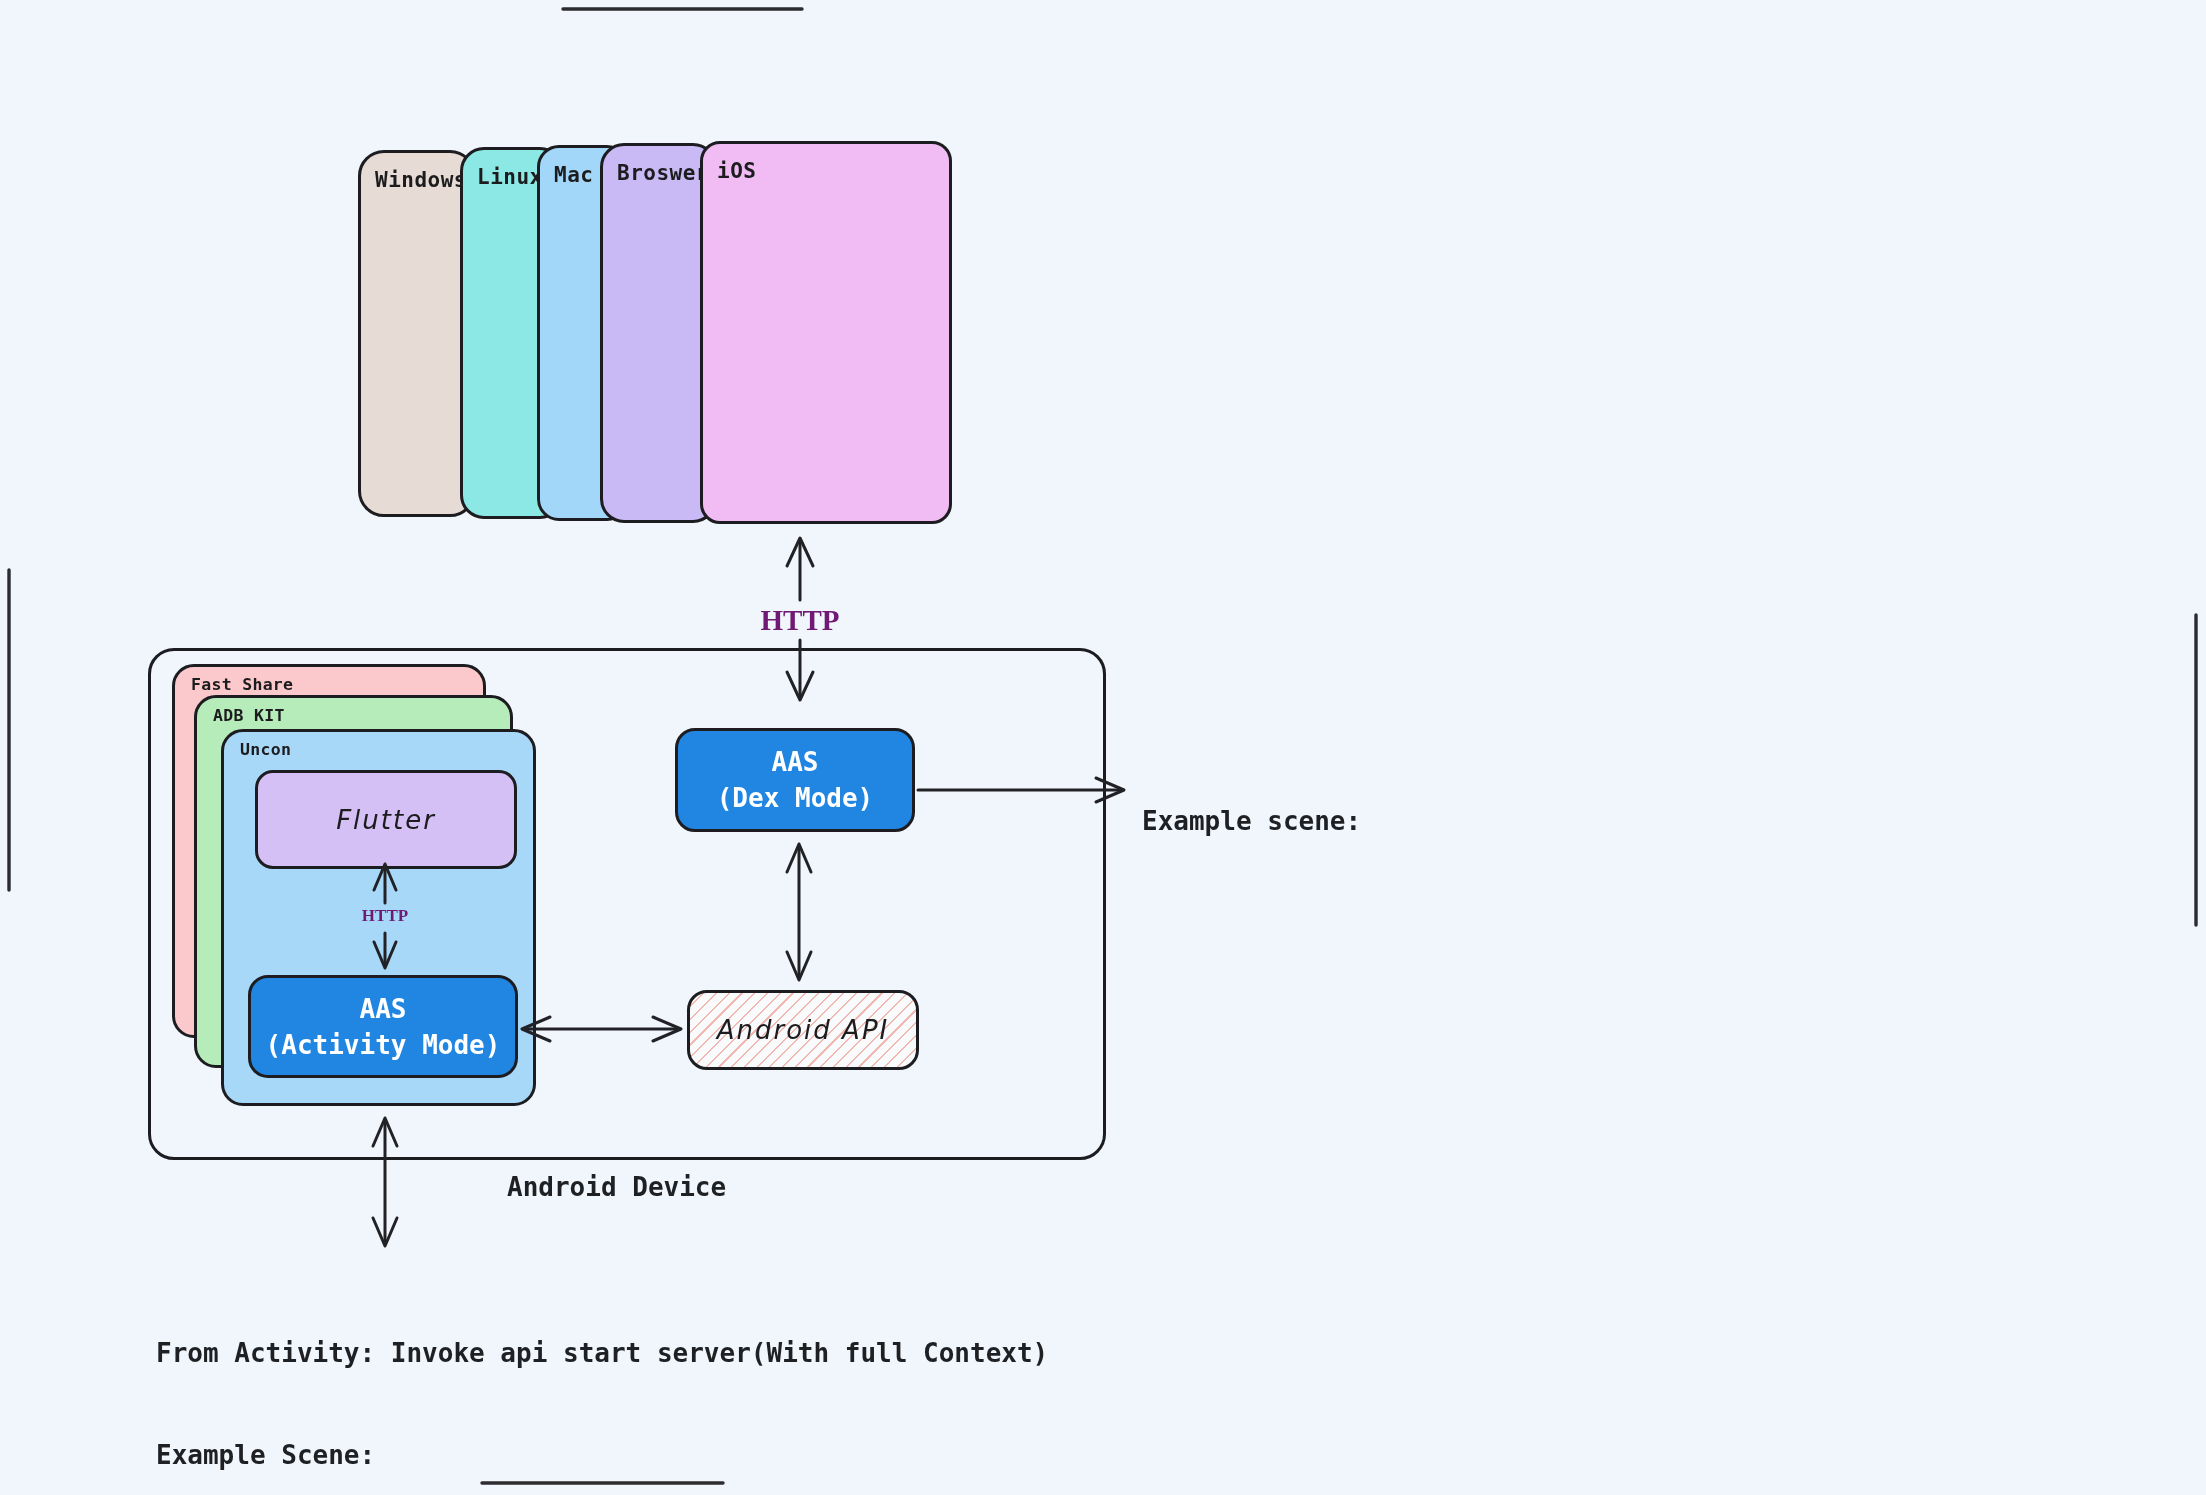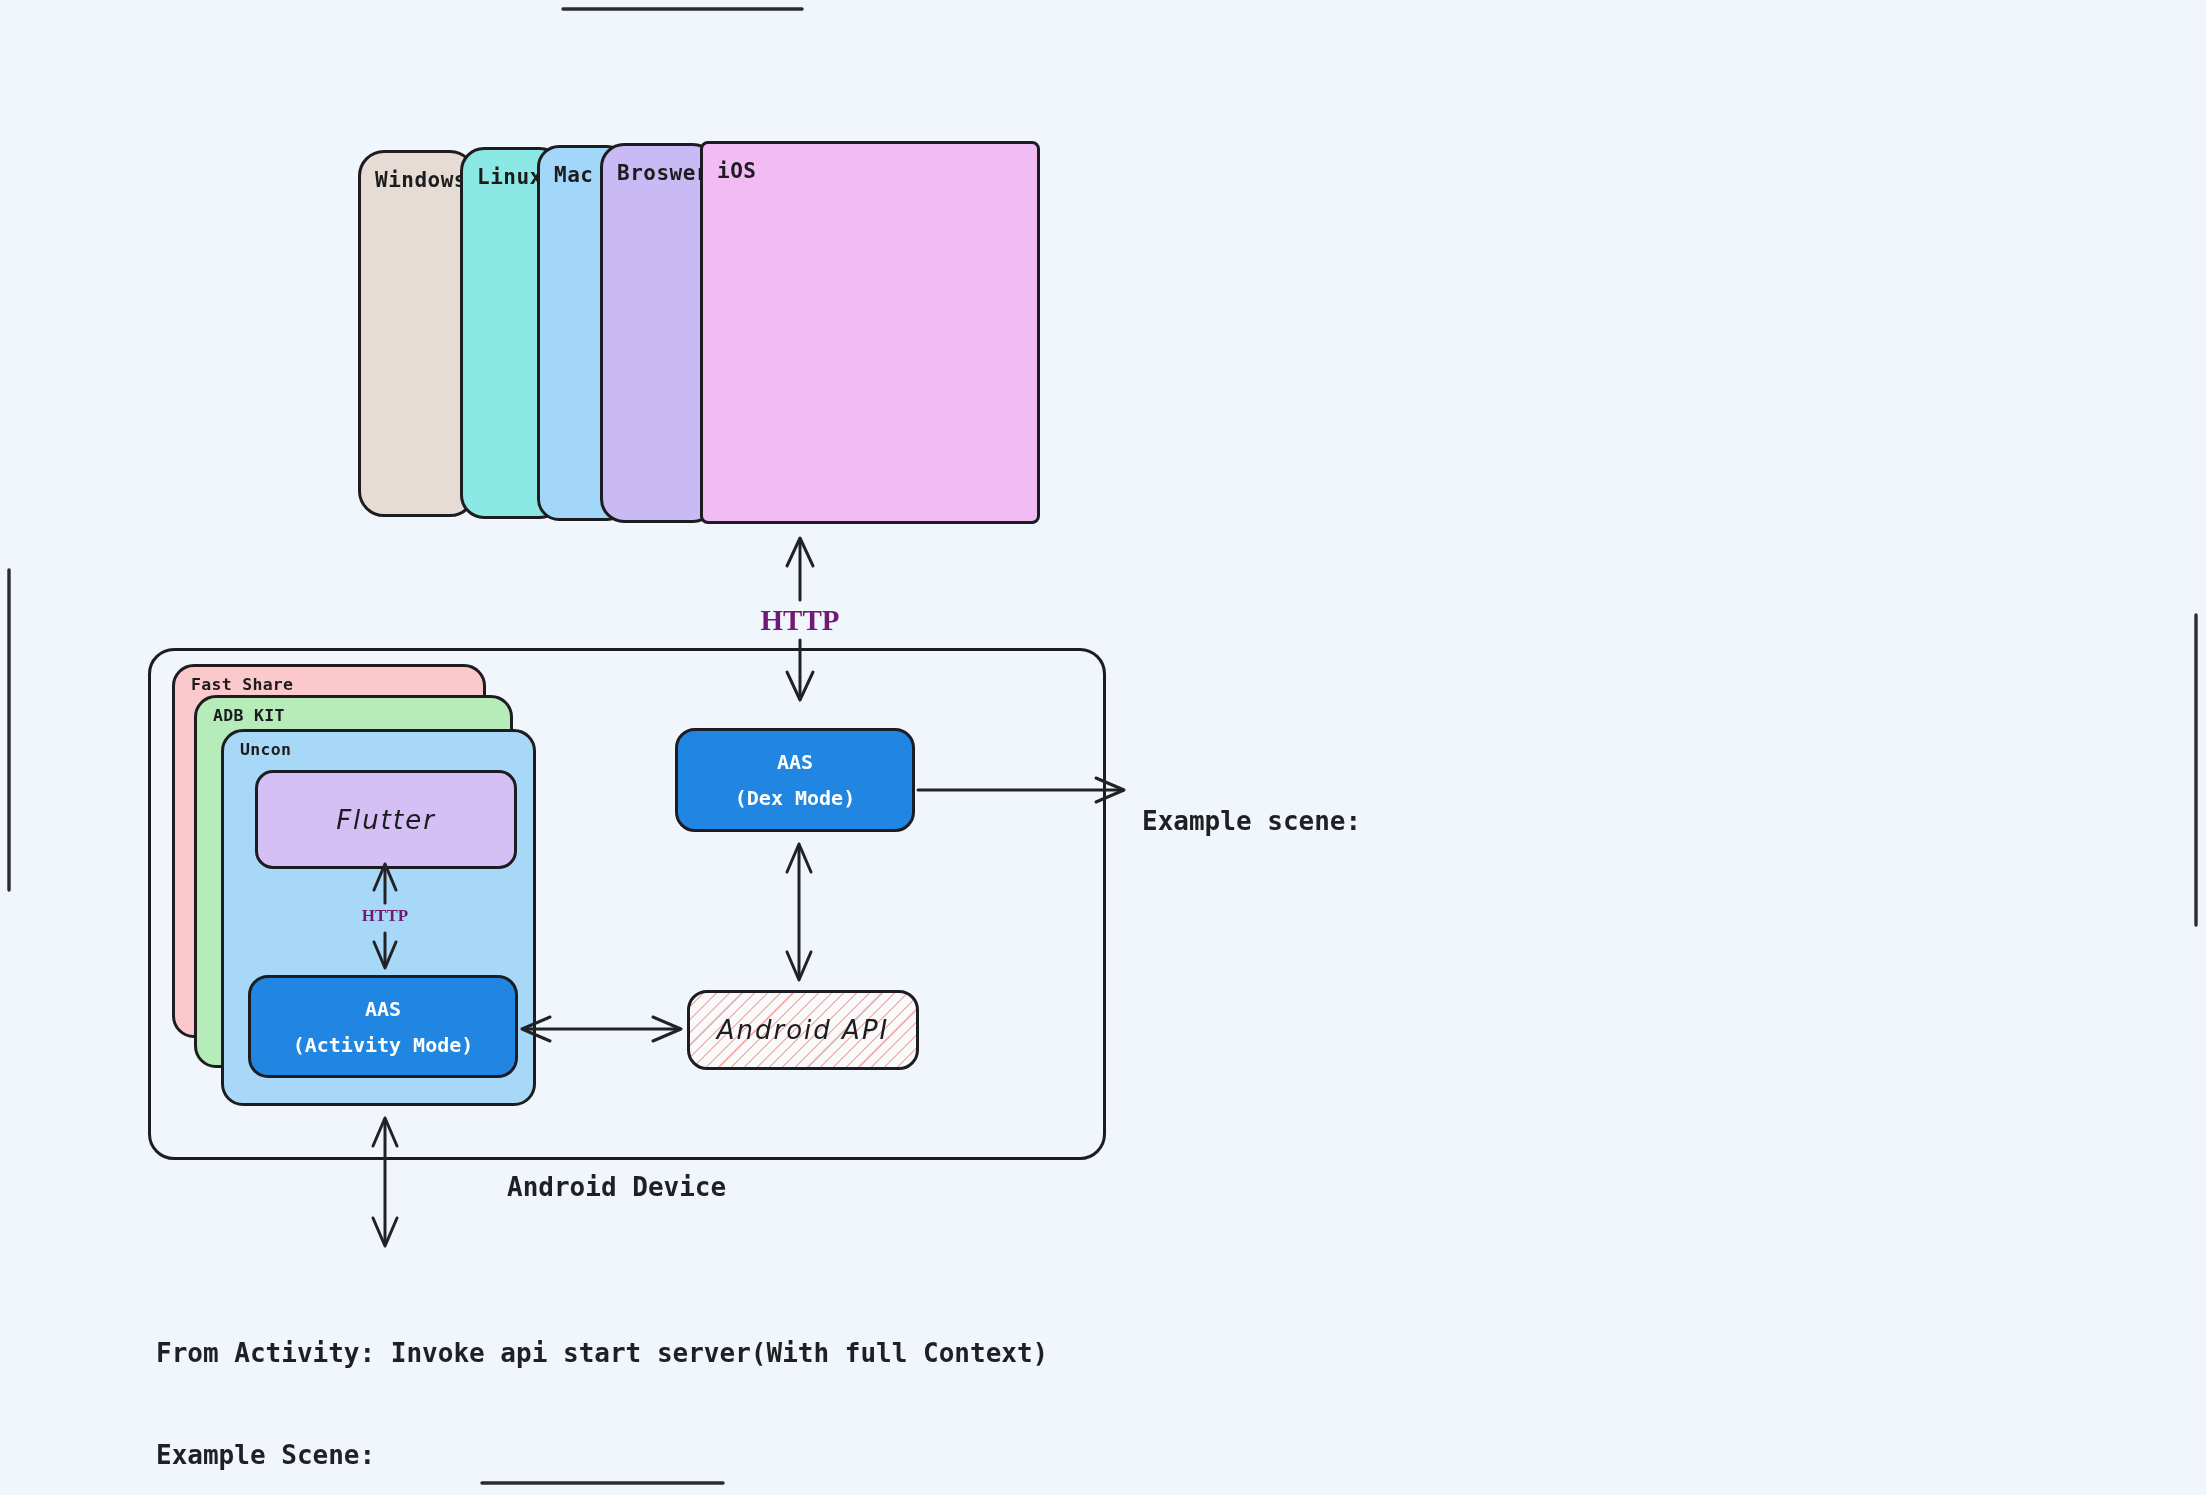--- a/index.html
+++ b/index.html
@@ -24,36 +24,36 @@
   }
   .app-label{
     font-size:16.5px;font-weight:bold;letter-spacing:0.3px;
     padding:8px 0 4px 16px;white-space:nowrap;color:#1c1c1e;
   }
   
   .c-windows{left:358px;top:150px;width:118px;height:367px;background:#e7dcd5;border-radius:26px;}
   .c-linux  {left:460px;top:147px;width:104px;height:372px;background:#8ce8e4;border-radius:24px;}
   .c-mac    {left:537px;top:145px;width:92px; height:376px;background:#a3d7fa;border-radius:22px;}
   .c-broswer{left:600px;top:143px;width:117px;height:380px;background:#c9baf6;border-radius:24px;}
-  .c-ios    {left:700px;top:141px;width:340px;height:383px;background:#f0bcf3;border-radius:8px;}
+  .c-ios    {left:700px;top:141px;width:252px;height:383px;background:#f0bcf3;border-radius:20px;}
   
   .device-box{left:148px;top:648px;width:958px;height:512px;border-radius:26px;background:transparent;}
   .c-fast{left:172px;top:664px;width:314px;height:374px;background:#fbc9cb;border-radius:22px;}
   .c-adb {left:194px;top:695px;width:319px;height:373px;background:#b5ecb9;border-radius:22px;}
   .c-uncon{left:221px;top:729px;width:315px;height:377px;background:#a8d8f8;border-radius:22px;}
   .c-flutter{left:255px;top:770px;width:262px;height:99px;background:#d5c0f5;border-radius:18px;
     display:flex;align-items:center;justify-content:center;}
   .hand{
     font-family:"DejaVu Sans", sans-serif;font-style:italic;font-weight:500;
     font-size:26px;letter-spacing:2px;color:#1c1c1e;
   }
   .blue-box{
     background:#2086e2;border:3px solid #1d1d21;border-radius:20px;box-sizing:border-box;
     display:flex;flex-direction:column;align-items:center;justify-content:center;
-    color:#ffffff;font-weight:bold;font-size:20px;line-height:36px;text-align:center;
+    color:#ffffff;font-weight:bold;font-size:26px;line-height:36px;text-align:center;
   }
   .b-dex{left:675px;top:728px;width:240px;height:104px;}
   .b-activity{left:248px;top:975px;width:270px;height:103px;}
   .b-api{
     left:687px;top:990px;width:232px;height:80px;border-radius:20px;
     border:3px solid #1d1d21;box-sizing:border-box;
     background:repeating-linear-gradient(135deg,#f2b8b2 0px,#f2b8b2 1.6px,rgba(0,0,0,0) 1.6px,rgba(0,0,0,0) 9px),#f8fafc;
     display:flex;align-items:center;justify-content:center;
   }
   

